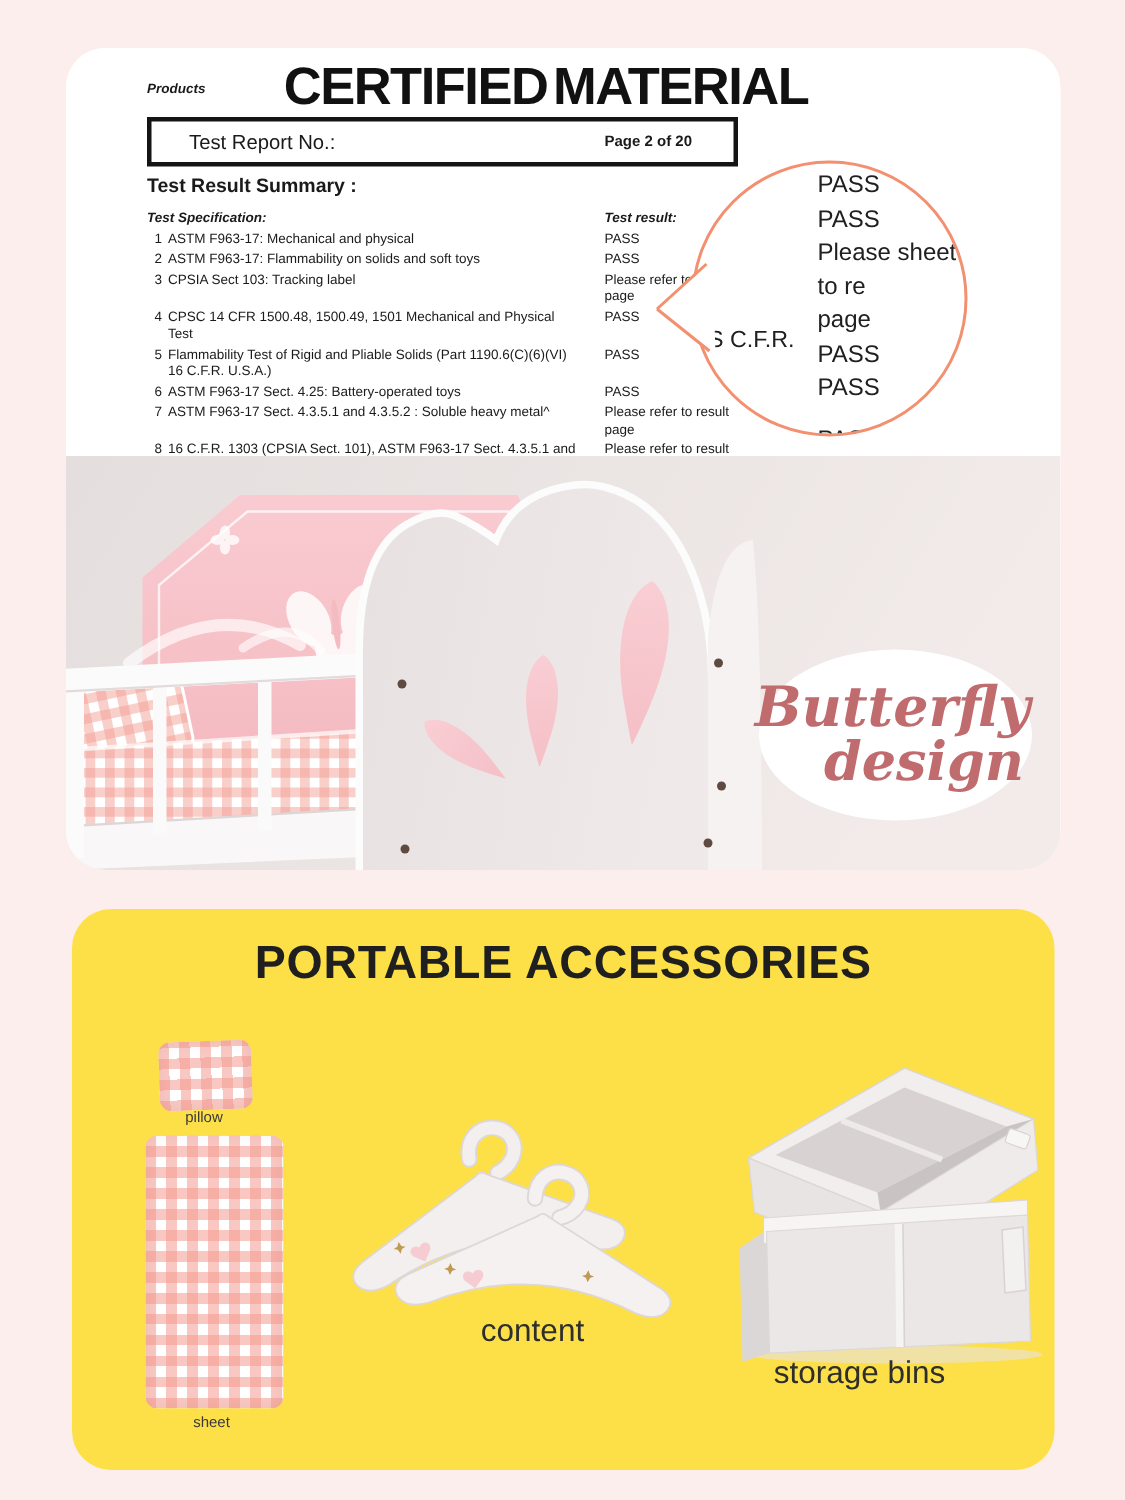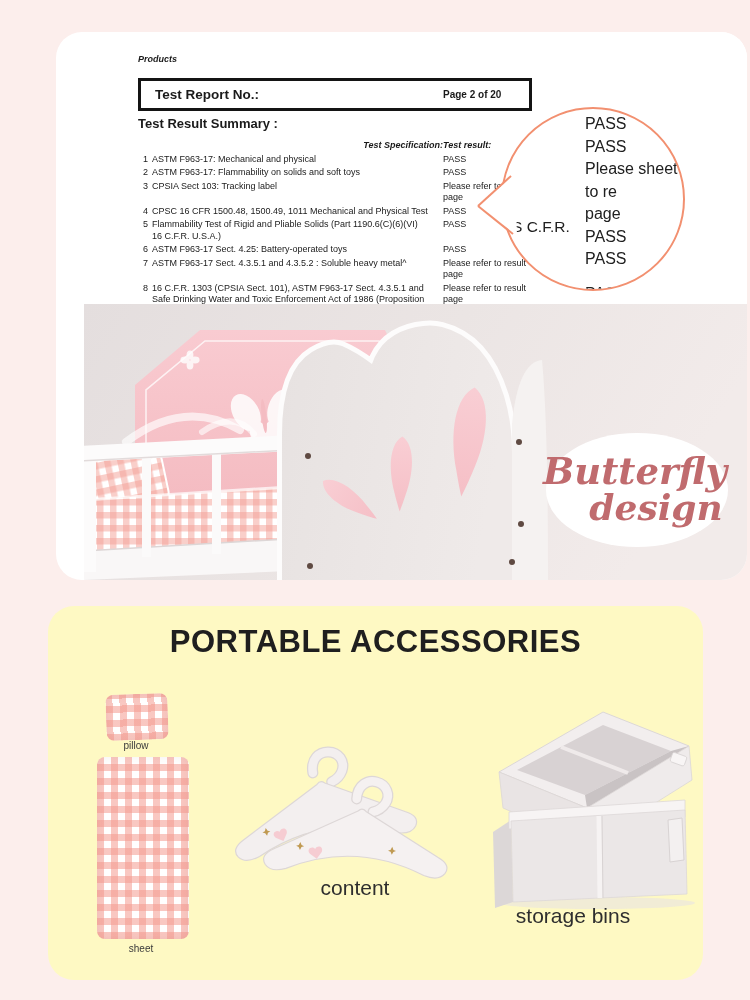--- a/index.html
+++ b/index.html
@@ -1,33 +1,33 @@
 <!DOCTYPE html>
 <html><head>
 <meta charset="utf-8">
 <style>
   html,body{margin:0;padding:0;}
   .page{position:relative;width:750px;height:1000px;background:#fceeec;overflow:hidden;
         font-family:"Liberation Sans",sans-serif;color:#1a1a1a;}
   .card{position:absolute;background:#fff;border-radius:26px;overflow:hidden;}
-  .card-top{left:56px;top:32px;width:663px;height:548px;padding-left:28px;}
-  .card-bottom{left:48px;top:606px;width:655px;height:374px;background:#fef9c3;}
+  .card-top{left:44px;top:32px;width:663px;height:548px;}
+  .card-bottom{left:48px;top:606px;width:655px;height:374px;background:#fde047;}
 
   
   .cert{position:relative;width:663px;height:272px;background:#fff;}
   .products{position:absolute;left:54px;top:22px;font-size:9px;font-weight:bold;font-style:italic;}
   .cert-title{position:absolute;left:0;top:6px;width:640px;text-align:center;
               font-size:35px;font-weight:bold;letter-spacing:-1px;word-spacing:-5px;color:#111;}
   .report-box{position:absolute;left:54px;top:46px;width:394px;height:33px;border:3px solid #141414;
               display:flex;align-items:center;box-sizing:border-box;}
-  .report-label{font-size:13.5px;font-weight:bold;margin-left:14px;}
+  .report-label{font-size:13.5px;font-weight:normal;margin-left:25px;}
   .report-page{position:absolute;left:302px;font-size:10px;font-weight:bold;}
   .summary{position:absolute;left:54px;top:84px;font-size:13px;font-weight:bold;}
   .ctable{position:absolute;left:54px;top:108px;width:566px;font-size:9px;line-height:11.5px;}
-  .thead{display:flex;font-style:italic;font-weight:bold;margin-bottom:2px;text-align:right;}
+  .thead{display:flex;font-style:italic;font-weight:bold;margin-bottom:2px;}
   .thead .h-spec{width:305px;}
   .trow{display:flex;margin-bottom:2px;align-items:flex-start;}
   .tnum{width:10px;text-align:right;margin-right:4px;flex:none;}
   .tspec{width:276px;flex:none;margin-right:15px;}
   .tres{width:95px;flex:none;}
 
   
   .bubble{position:absolute;left:417px;top:75px;width:184px;height:184px;border-radius:50%;
           background:#fff;border:2px solid #f29070;z-index:6;overflow:hidden;box-sizing:border-box;}
   .blines{position:absolute;left:82px;top:4px;font-size:16px;line-height:22.5px;color:#202020;}
@@ -62,20 +62,21 @@
 </style>
 </head>
 <body>
 
 <div class="page">
 
   <div class="card card-top">
 
     <div class="cert">
       <div class="products">Products</div>
+      <div class="cert-title">CERTIFIED MATERIAL</div>
 
       <div class="report-box">
         <span class="report-label">Test Report No.:</span>
         <span class="report-page">Page 2 of 20</span>
       </div>
 
       <div class="summary">Test Result Summary :</div>
 
       <div class="ctable">
         <div class="thead">
@@ -93,21 +94,21 @@
               <span class="tspec">ASTM F963-17: Flammability on solids and soft toys</span>
               <span class="tres">PASS</span>
             </div>
             <div class="trow">
               <span class="tnum">3</span>
               <span class="tspec">CPSIA Sect 103: Tracking label</span>
               <span class="tres">Please refer to result page</span>
             </div>
             <div class="trow">
               <span class="tnum">4</span>
-              <span class="tspec">CPSC 16 CFR 1500.48, 1500.49, 1011 Mechanical and Physical Test</span>
+              <span class="tspec">CPSC 14 CFR 1500.48, 1500.49, 1501 Mechanical and Physical Test</span>
               <span class="tres">PASS</span>
             </div>
             <div class="trow">
               <span class="tnum">5</span>
               <span class="tspec">Flammability Test of Rigid and Pliable Solids (Part 1190.6(C)(6)(VI) 16 C.F.R. U.S.A.)</span>
               <span class="tres">PASS</span>
             </div>
             <div class="trow">
               <span class="tnum">6</span>
               <span class="tspec">ASTM F963-17 Sect. 4.25: Battery-operated toys</span>

